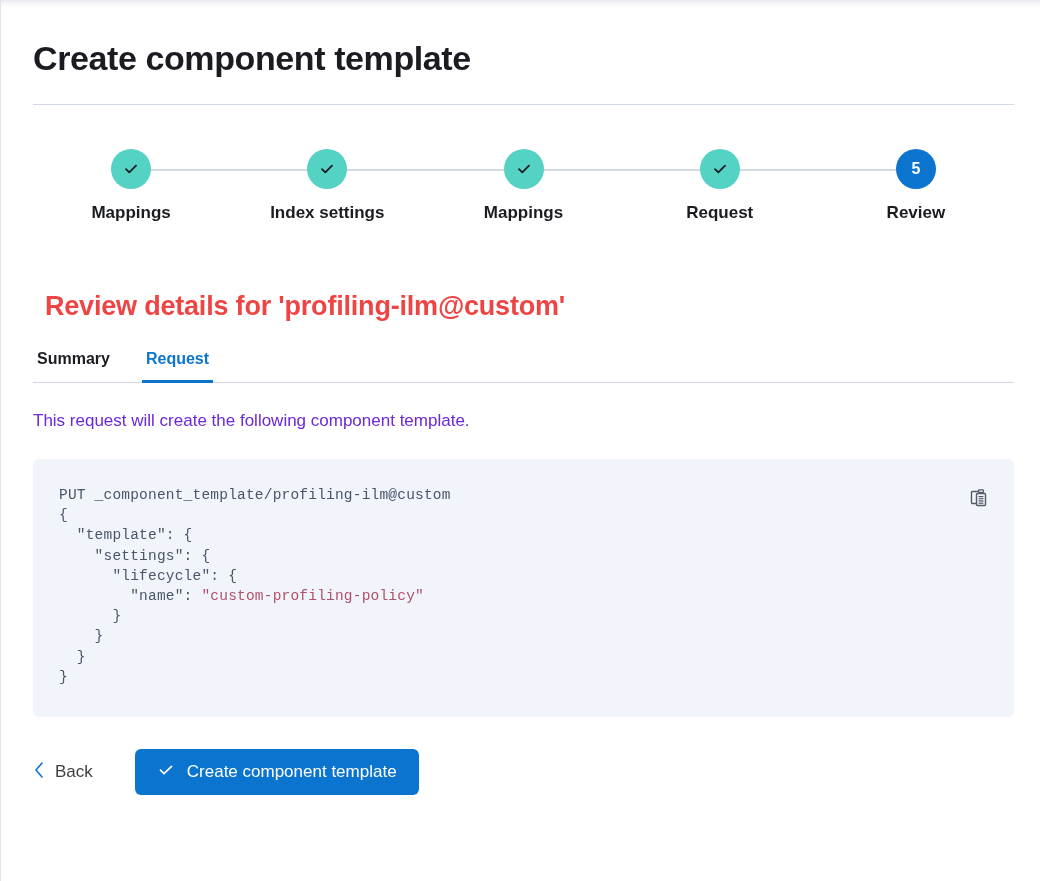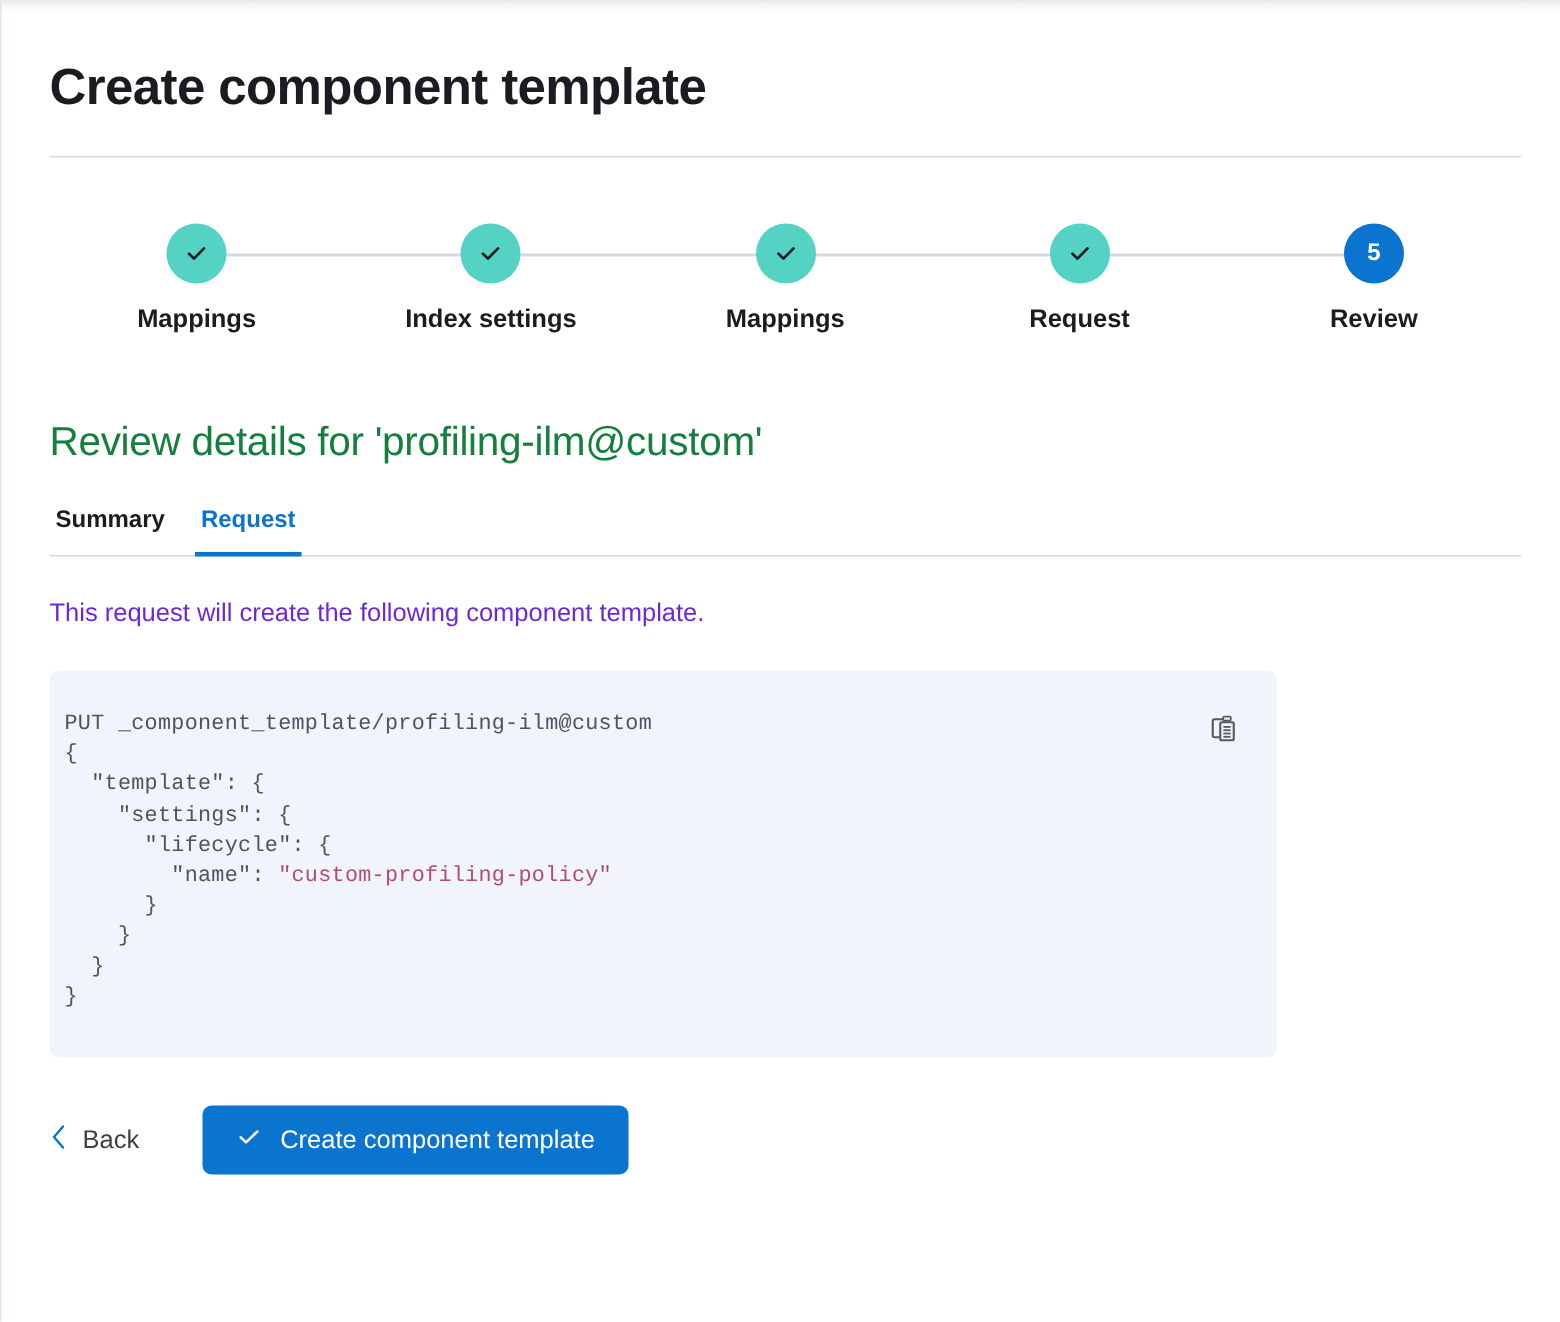--- a/index.html
+++ b/index.html
@@ -105,32 +105,32 @@
     margin-top: 14px;
     font-size: 17px;
     font-weight: 700;
     color: #1a1c21;
     white-space: nowrap;
   }
 
   
   .section-title {
     font-size: 27px;
-    font-weight: 400;
-    color: #15803d;
-    margin: 0;
+    font-weight: 700;
+    color: #ef4444;
+    margin: 12px;
     padding-top: 56px;
     letter-spacing: -0.2px;
   }
 
   
   .tabs {
     margin-top: 28px;
     display: flex;
-    gap: 16px;
+    gap: 28px;
     position: relative;
     width: 981px;
     border-bottom: 1px solid #d3dae6;
   }
   .tab {
     font-size: 16px;
     font-weight: 700;
     color: #1a1c21;
     padding: 0 4px 12px 4px;
     cursor: pointer;
@@ -153,24 +153,24 @@
     margin-top: 26px;
     font-size: 17px;
     color: #6d28d9;
     line-height: 24px;
   }
 
   
   .code-panel {
     position: relative;
     margin-top: 26px;
-    width: 818px;
+    width: 981px;
     background: #f1f4fa;
     border-radius: 6px;
-    padding: 26px 24px 30px 10px;
+    padding: 26px 24px 30px 26px;
   }
   .code-block {
     margin: 0;
     font-family: "Liberation Mono", "DejaVu Sans Mono", monospace;
     font-size: 14.5px;
     line-height: 20.2px;
     color: #4a5568;
     white-space: pre;
     letter-spacing: 0.2px;
   }

